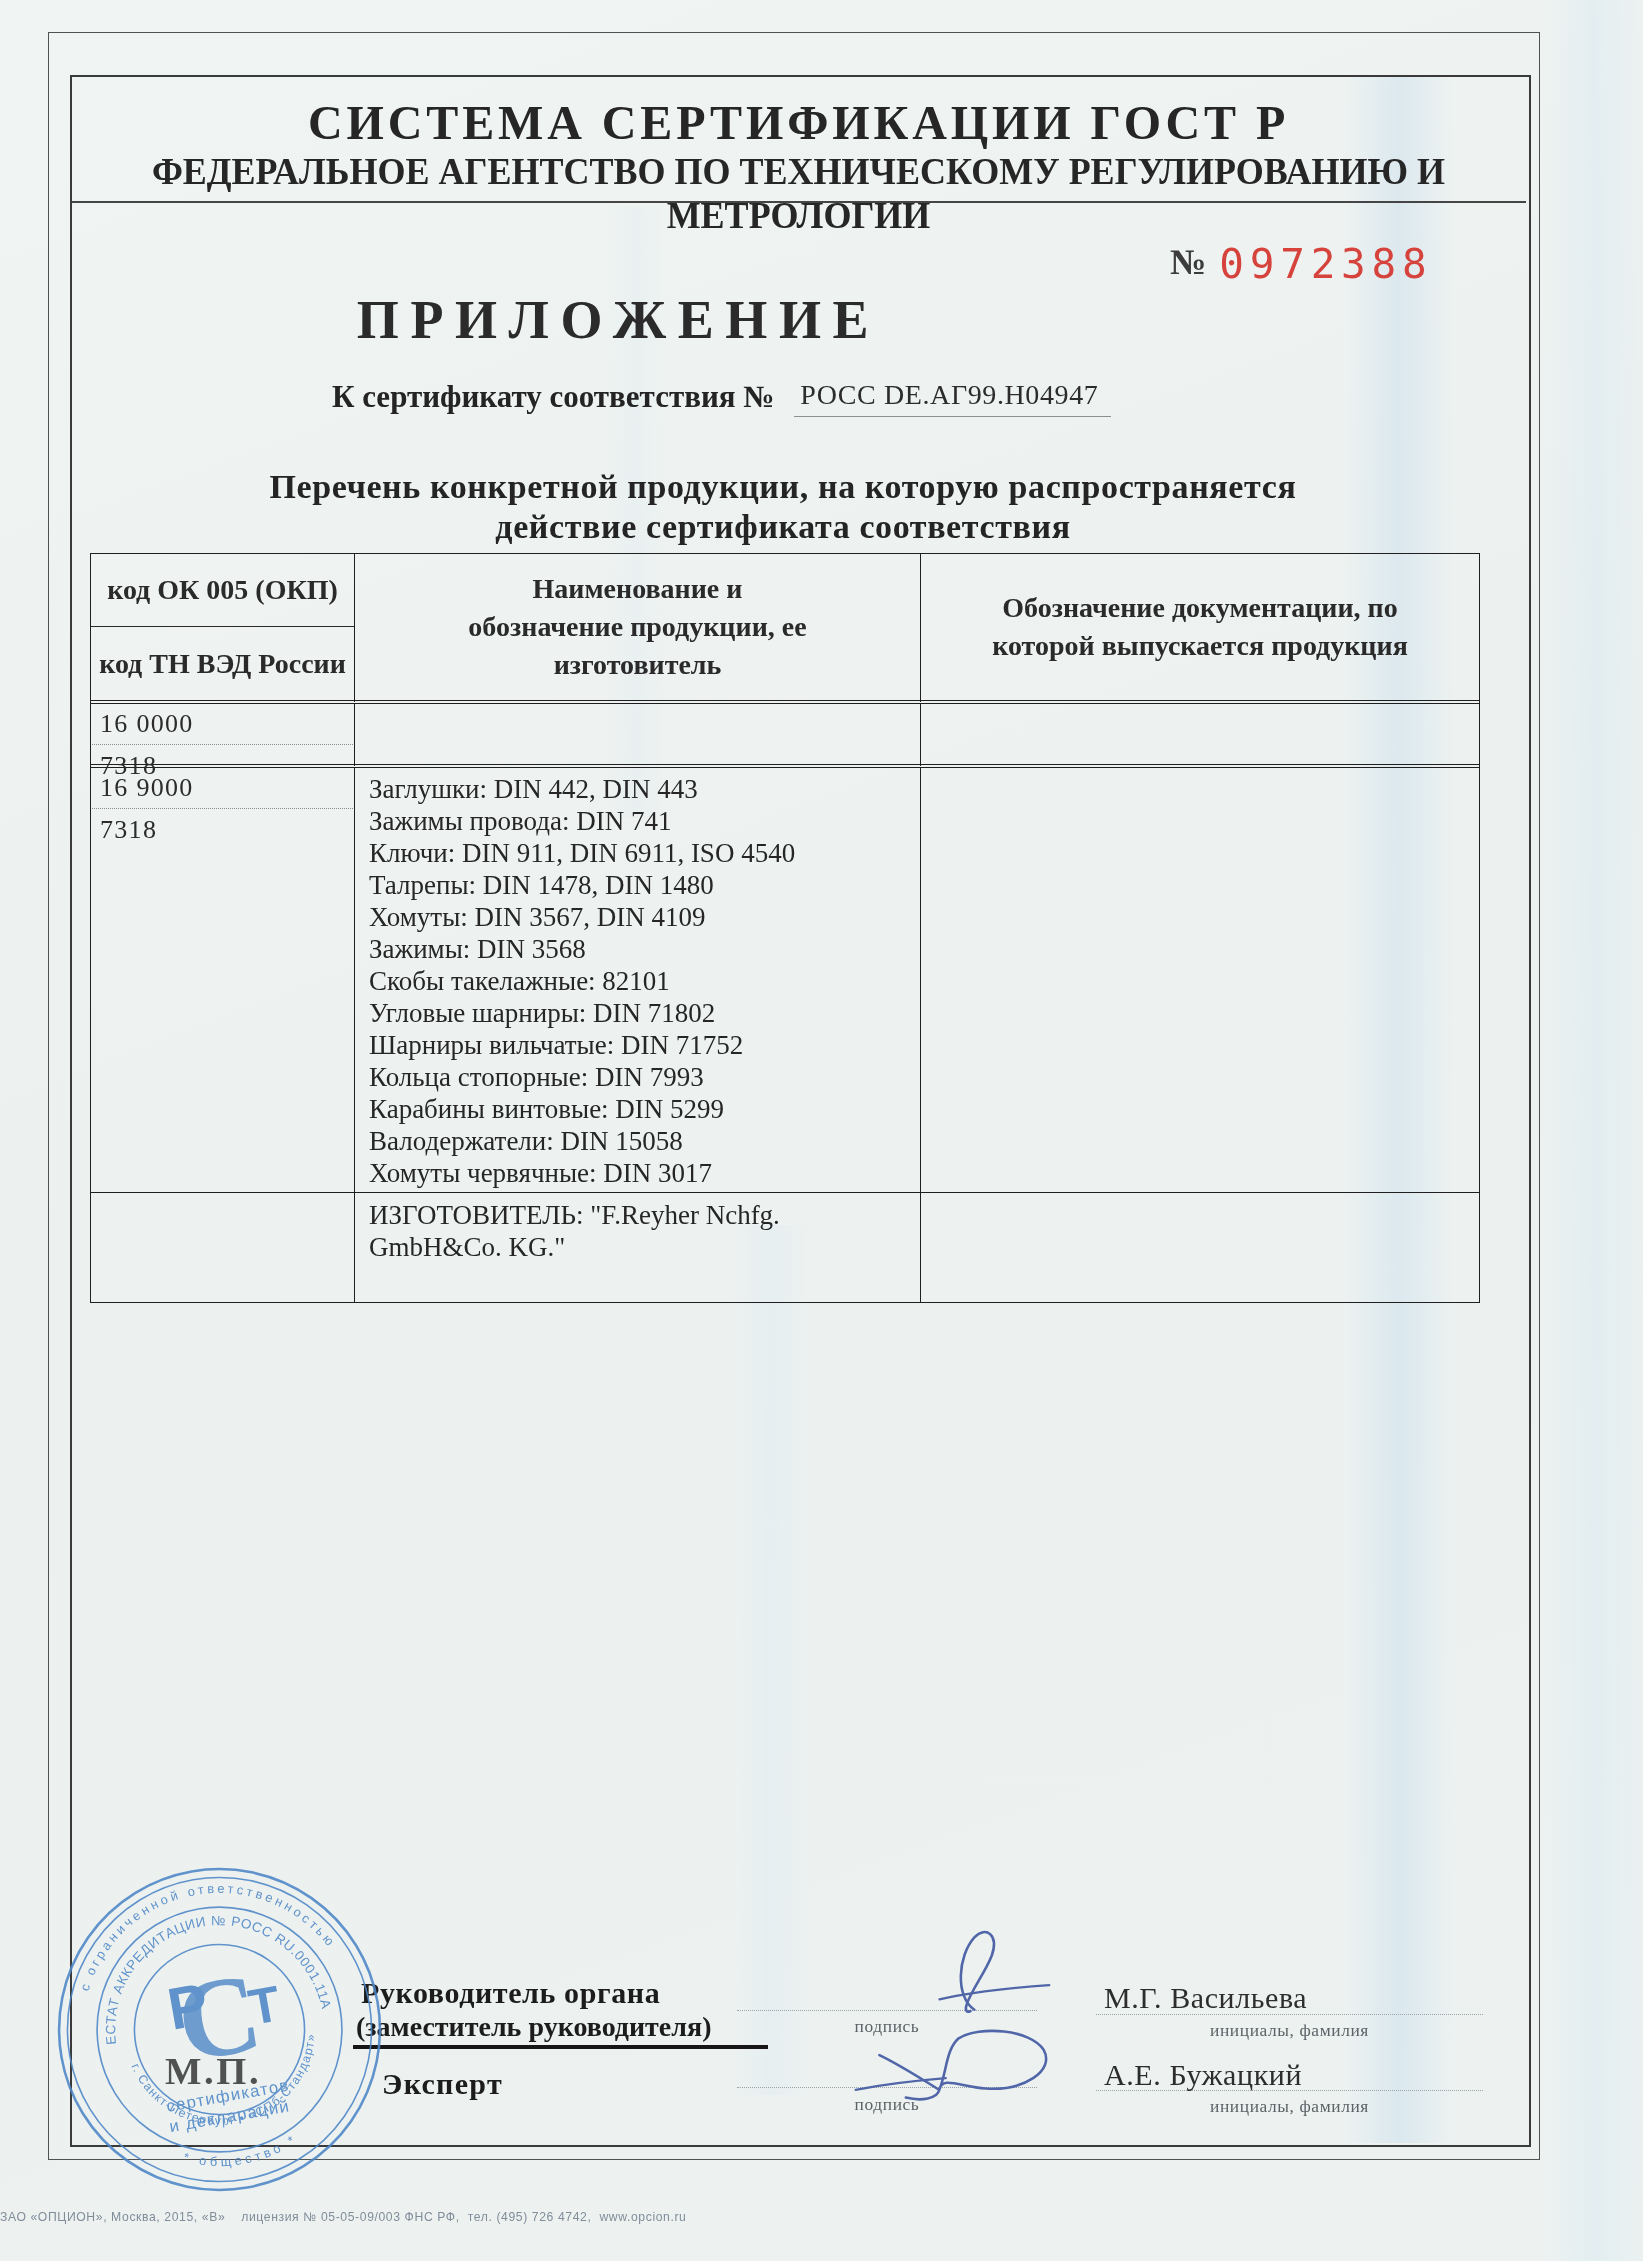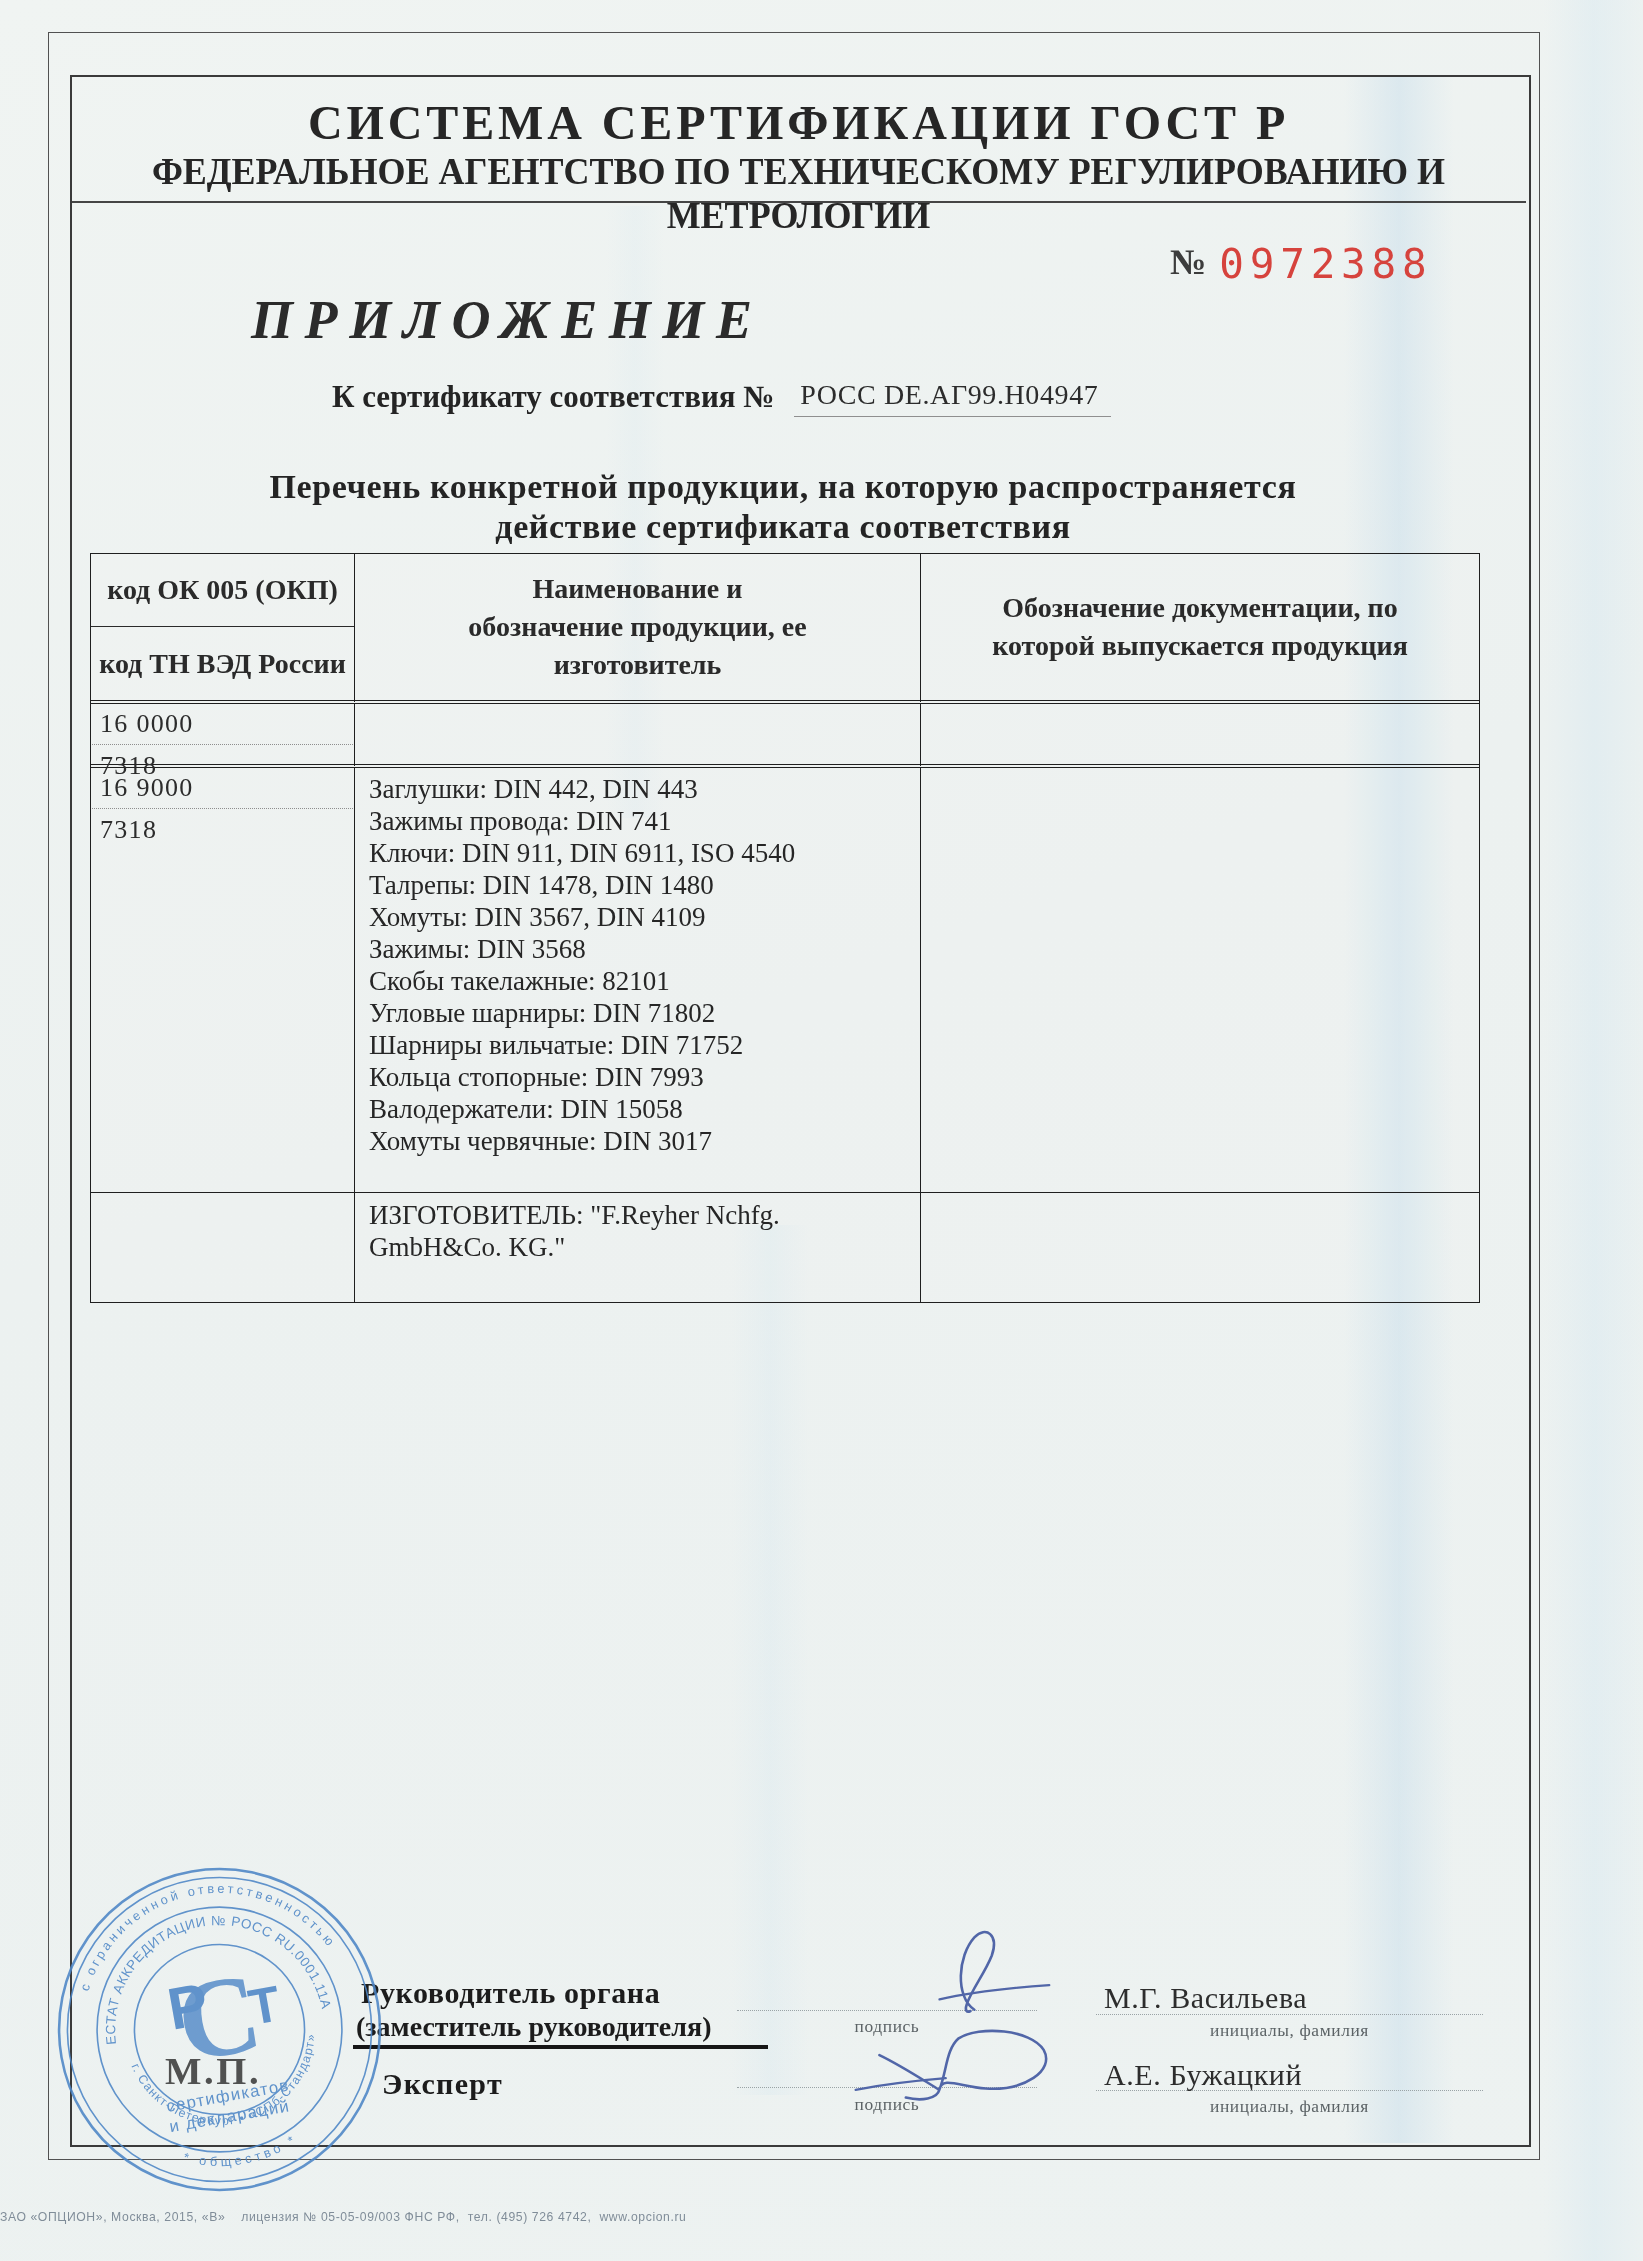--- a/index.html
+++ b/index.html
@@ -31,22 +31,22 @@
   .agency-title{position:absolute;left:70px;top:151px;width:1457px;
     text-align:center;font-size:36px;font-weight:bold;letter-spacing:0px;color:#262626;
     transform:scaleY(1.05);}
   .header-rule{position:absolute;left:72px;top:201px;width:1454px;height:1.9px;background:#454545;}
 
   .form-number{position:absolute;left:1170px;top:244px;display:flex;align-items:flex-start;gap:13px;}
   .form-number .no-sign{font-size:36px;font-weight:bold;color:#3c3c3c;line-height:1;}
   .form-number .digits{font-family:"DejaVu Sans Mono",monospace;font-size:41px;line-height:1;
     letter-spacing:5.8px;color:#d6433d;font-weight:400;}
 
-  .appendix-title{position:absolute;left:251px;top:289px;width:735px;text-align:left;
-    font-size:54px;font-weight:bold;letter-spacing:11.6px;color:#2b2b2b;font-style:italic;}
+  .appendix-title{position:absolute;left:251px;top:289px;width:735px;text-align:center;
+    font-size:54px;font-weight:bold;letter-spacing:11.6px;color:#2b2b2b;}
 
   .cert-line{position:absolute;left:332px;top:379px;display:flex;align-items:flex-start;}
   .cert-line .lbl{font-size:31px;font-weight:bold;color:#242424;}
   .cert-line .val{font-size:28px;margin-left:19.3px;padding:0 13px 5.2px 6.4px;
     border-bottom:1.9px solid #8f8f8f;color:#2c2c2c;letter-spacing:0.6px;}
 
   .subtitle{position:absolute;left:90px;width:1386px;text-align:center;
     font-size:34px;font-weight:bold;color:#242424;letter-spacing:0.6px;}
   .subtitle.l1{top:468px;}
   .subtitle.l2{top:508px;}
@@ -166,20 +166,21 @@
         <div class="product-line">Заглушки: DIN 442, DIN 443</div>
         <div class="product-line">Зажимы провода: DIN 741</div>
         <div class="product-line">Ключи: DIN 911, DIN 6911, ISO 4540</div>
         <div class="product-line">Талрепы: DIN 1478, DIN 1480</div>
         <div class="product-line">Хомуты: DIN 3567, DIN 4109</div>
         <div class="product-line">Зажимы: DIN 3568</div>
         <div class="product-line">Скобы такелажные: 82101</div>
         <div class="product-line">Угловые шарниры: DIN 71802</div>
         <div class="product-line">Шарниры вильчатые: DIN 71752</div>
         <div class="product-line">Кольца стопорные: DIN 7993</div>
+        <div class="product-line">Карабины винтовые: DIN 5299</div>
         <div class="product-line">Валодержатели: DIN 15058</div>
         <div class="product-line">Хомуты червячные: DIN 3017</div>
       </div>
     <div class="cell bB"></div>
 
     <div class="cell bR"></div>
     <div class="cell bR manufacturer">
         <div class="manufacturer-line">ИЗГОТОВИТЕЛЬ: "F.Reyher Nchfg.</div>
         <div class="manufacturer-line">GmbH&amp;Co. KG."</div>
       </div>

